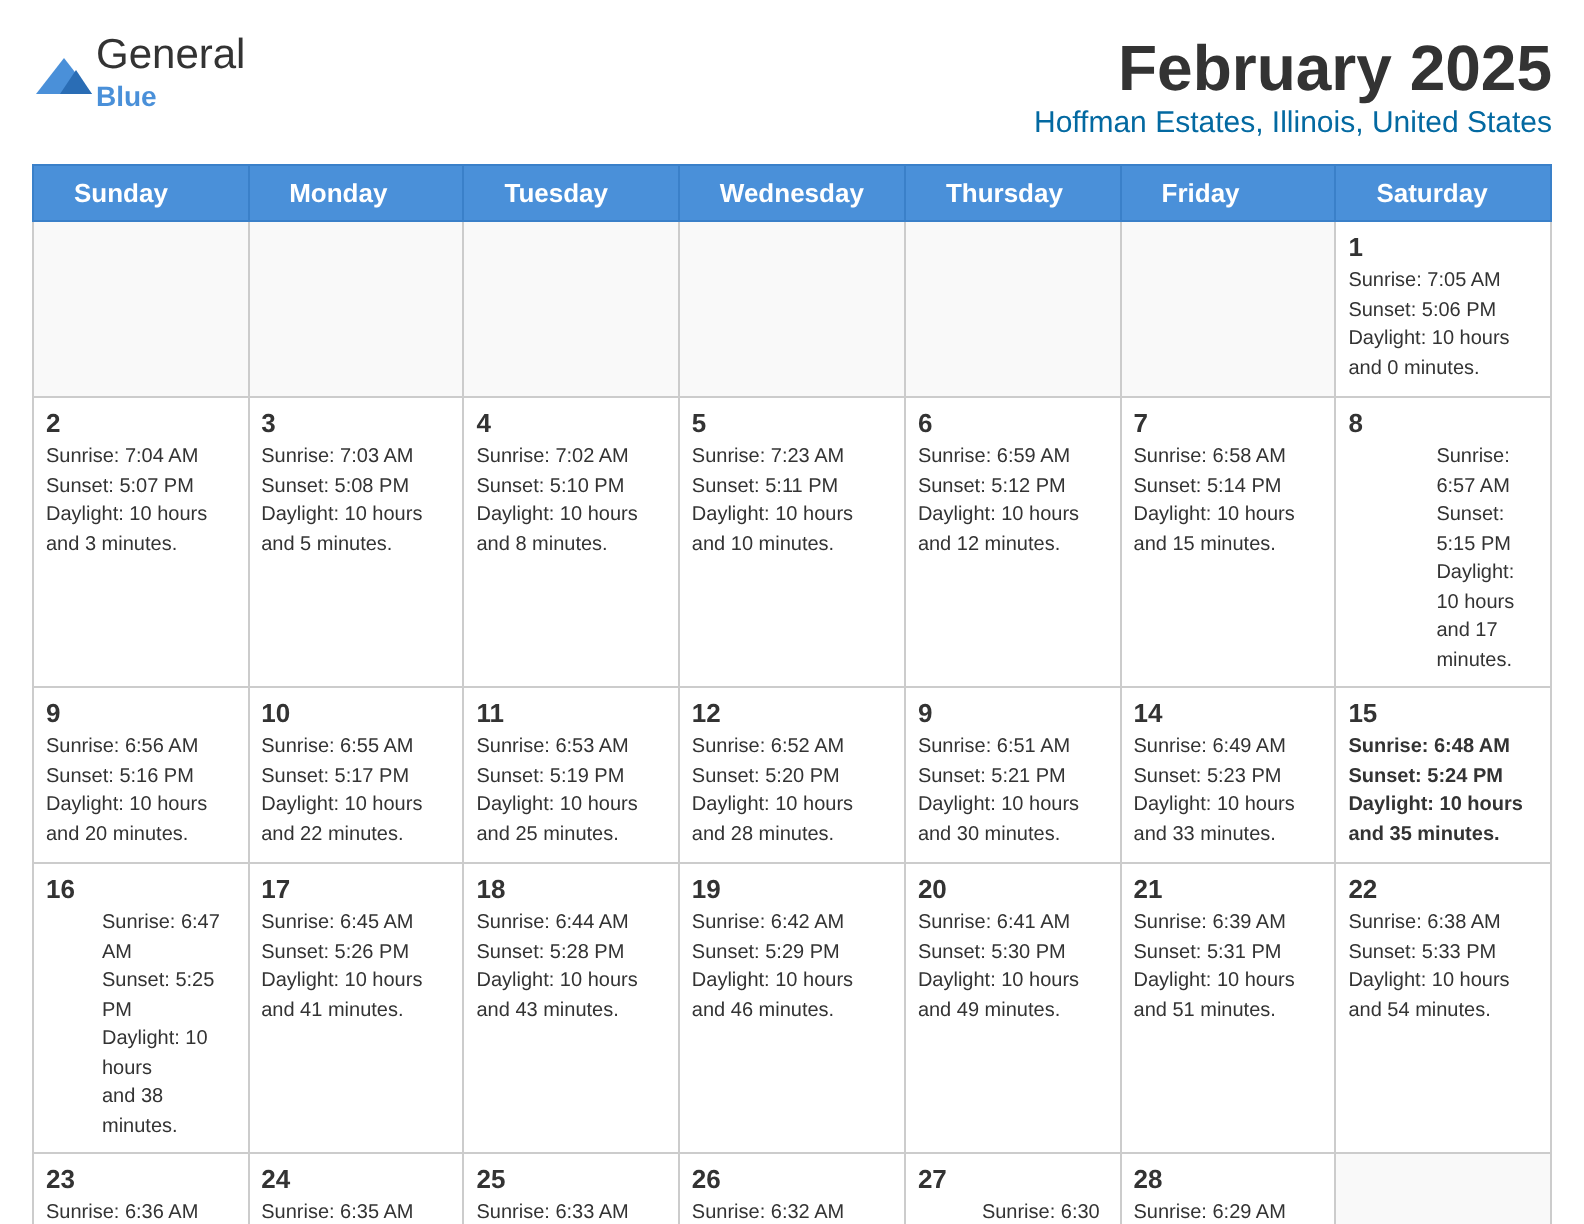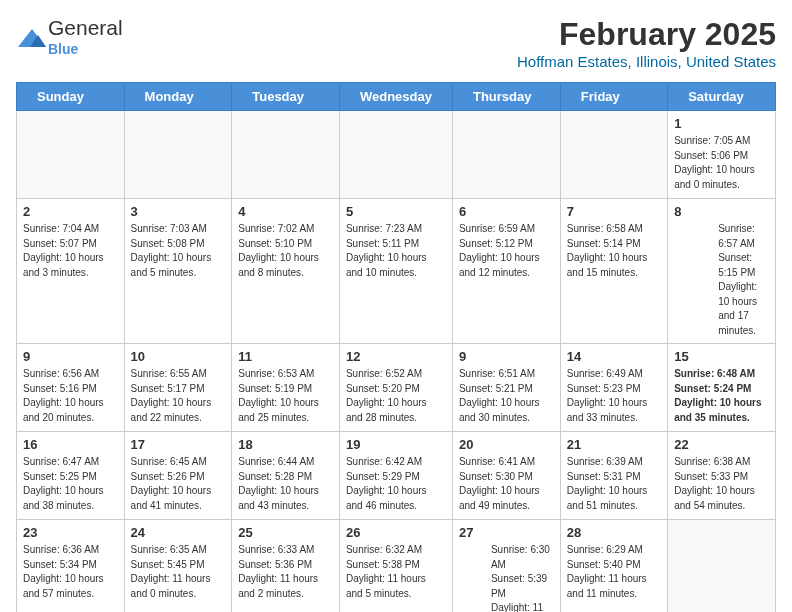--- a/index.html
+++ b/index.html
@@ -228,21 +228,21 @@
           <span class="day-number">15</span>
           <div class="day-info" style="white-space: pre-line; font-weight: bold;">Sunrise: 6:48 AM
 Sunset: 5:24 PM
 Daylight: 10 hours
 and 35 minutes.</div>
         </td>
       </tr>
       <tr class="week-row">
         <td>
           <span class="day-number">16</span>
-          <div class="day-info" style="white-space: pre-line;">Sunrise: 6:47 AM
+          <div class="day-info" style="white-space: pre-line; margin-left: 28px;">Sunrise: 6:47 AM
 Sunset: 5:25 PM
 Daylight: 10 hours
 and 38 minutes.</div>
         </td>
         <td>
           <span class="day-number">17</span>
           <div class="day-info" style="white-space: pre-line;">Sunrise: 6:45 AM
 Sunset: 5:26 PM
 Daylight: 10 hours
 and 41 minutes.</div>

